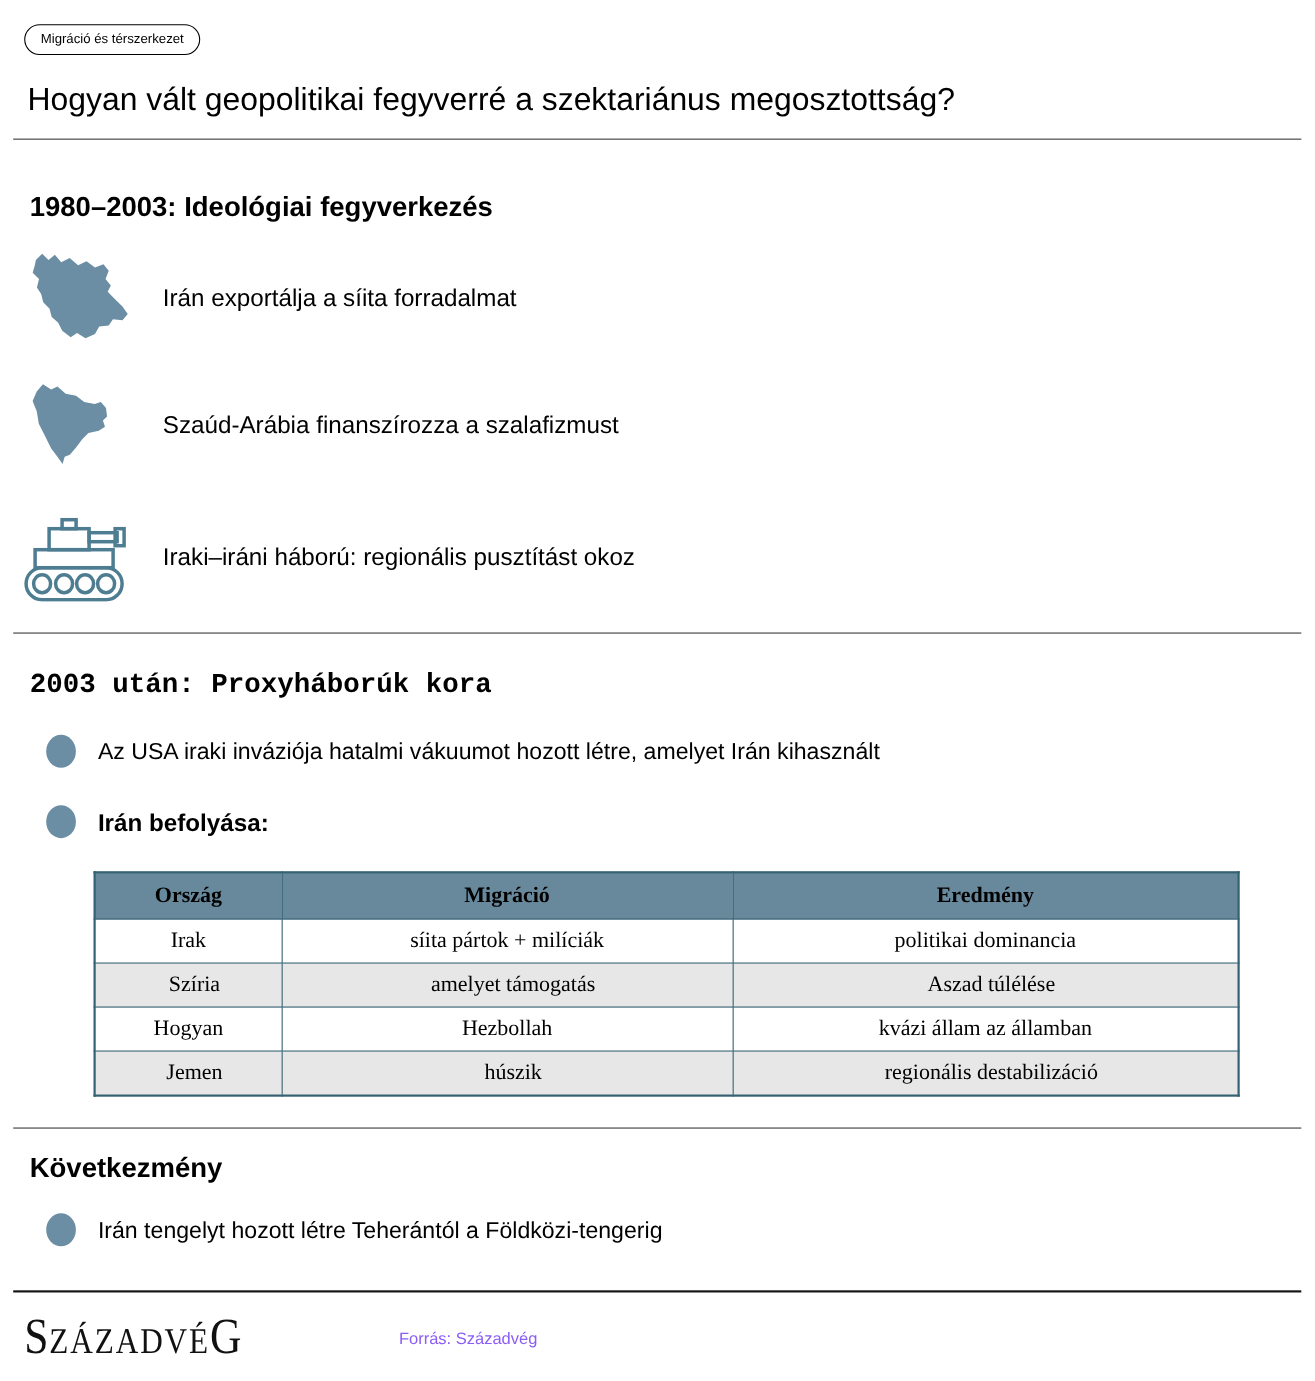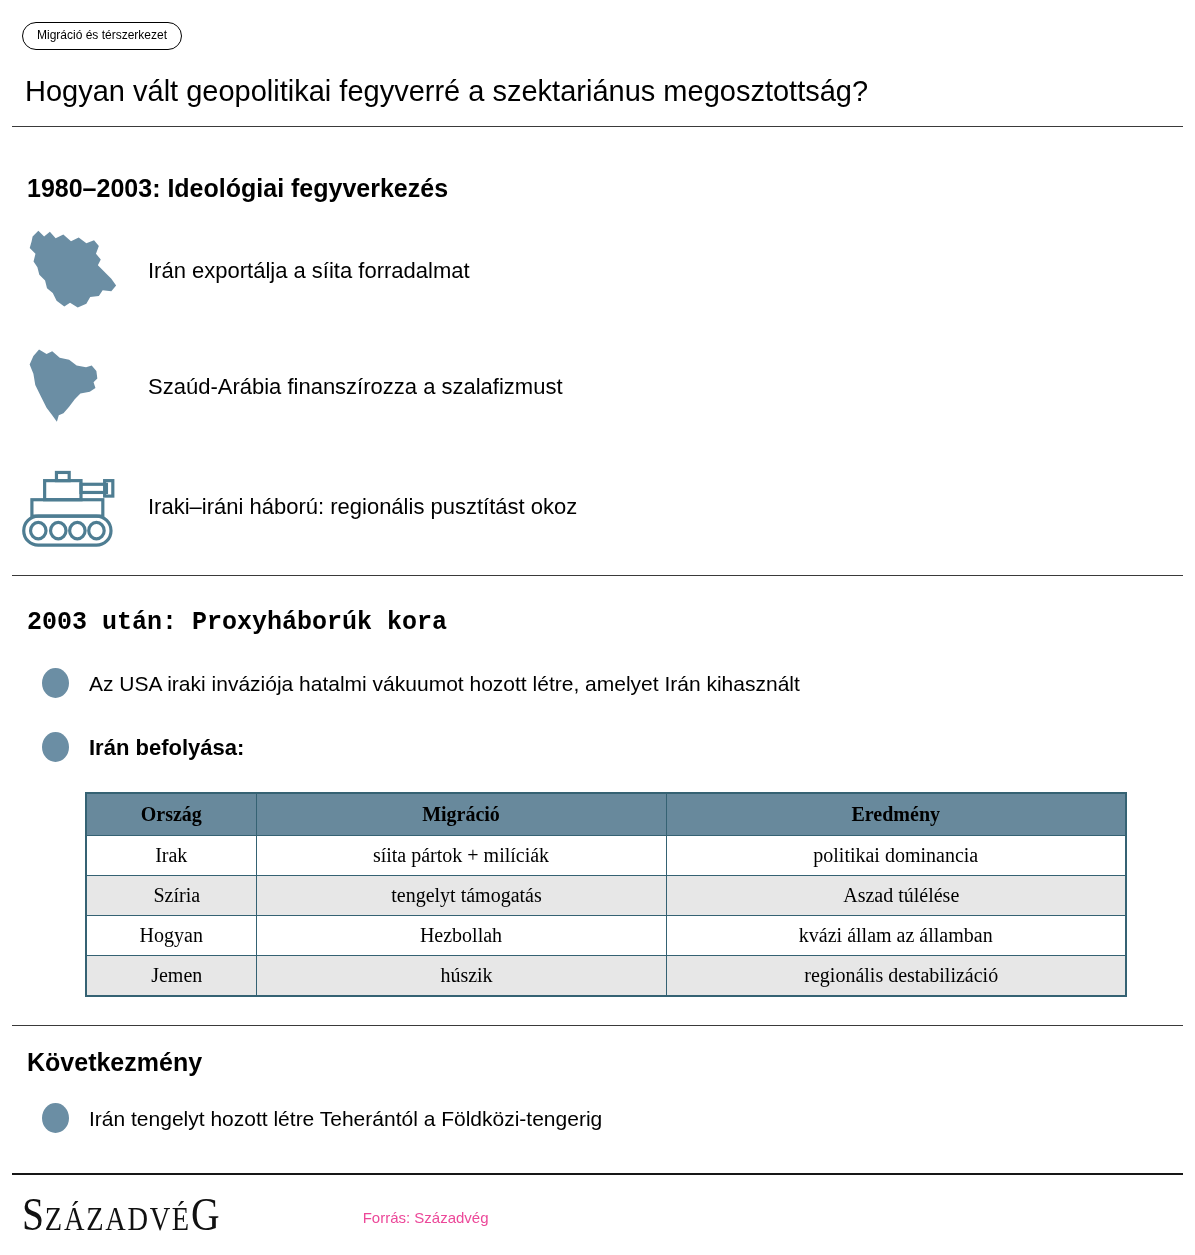--- a/index.html
+++ b/index.html
@@ -39,21 +39,21 @@
   table.influence th{background:#68899c;height:41px;font-weight:bold;color:#000;}
   table.influence td{height:39px;background:#ffffff;font-weight:normal;}
   table.influence tr.alt td{background:#e7e7e7;padding-left:11px;}
   col.c1{width:170px;} col.c2{width:410px;} col.c3{width:460px;}
 
   .footer{display:flex;align-items:center;margin:16px 0 0 22px;}
   .logo{font-family:"Liberation Serif",serif;color:#111;display:inline-block;
         transform:scaleX(0.86);transform-origin:left center;white-space:nowrap;letter-spacing:1px;}
   .logo .big{font-size:46px;line-height:48px;}
   .logo .mid{font-size:33px;line-height:48px;letter-spacing:2px;}
-  .source{margin-left:110px;font-size:15px;color:#ec4899;}
+  .source{margin-left:110px;font-size:15px;color:#8b5cf6;}
 
   svg{display:block;}
 </style>
 </head>
 <body>
 
 <div class="page">
 
   <span class="badge">Migráció és térszerkezet</span>
 
@@ -131,21 +131,21 @@
       </tr>
     </thead>
     <tbody>
       <tr>
         <td>Irak</td>
         <td>síita pártok + milíciák</td>
         <td>politikai dominancia</td>
       </tr>
       <tr class="alt">
         <td>Szíria</td>
-        <td>tengelyt támogatás</td>
+        <td>amelyet támogatás</td>
         <td>Aszad túlélése</td>
       </tr>
       <tr>
         <td>Hogyan</td>
         <td>Hezbollah</td>
         <td>kvázi állam az államban</td>
       </tr>
       <tr class="alt">
         <td>Jemen</td>
         <td>húszik</td>

